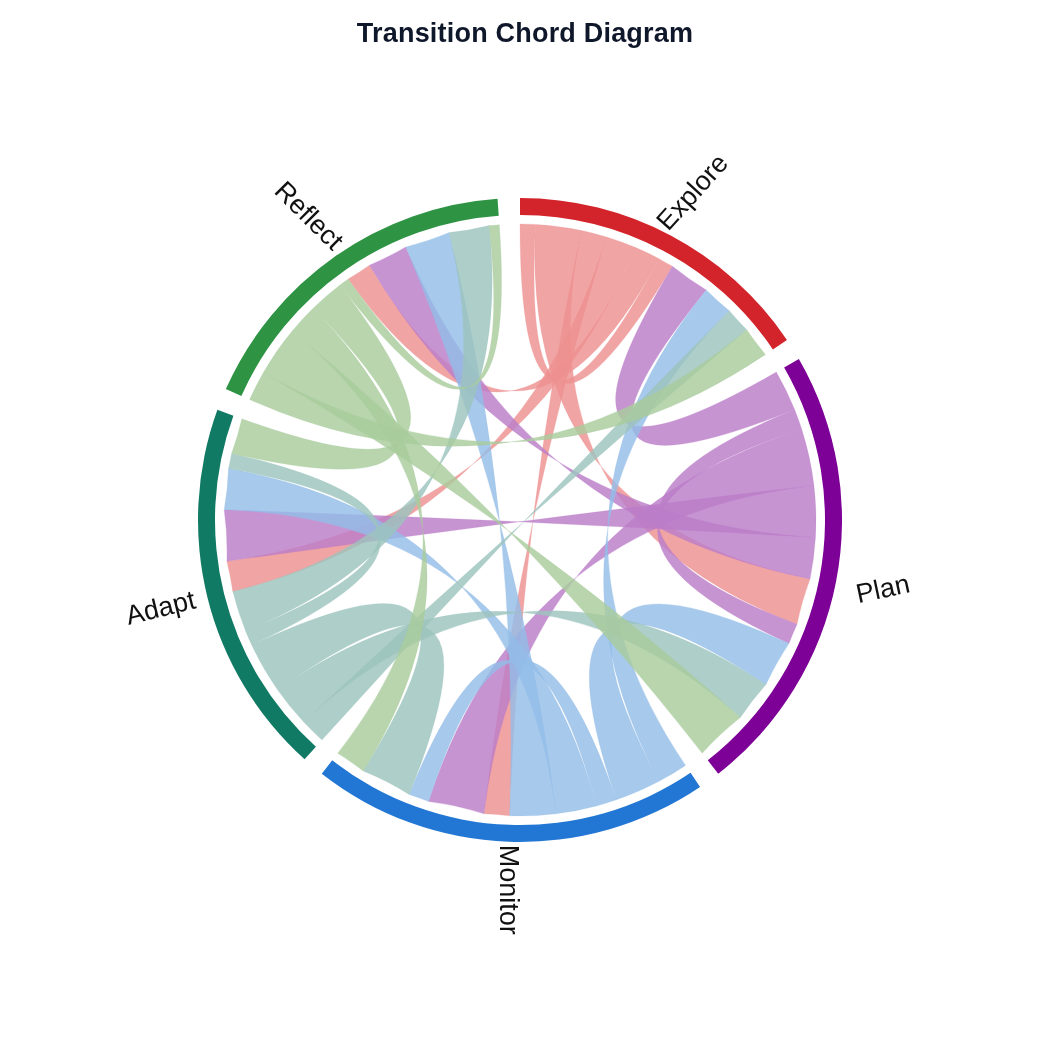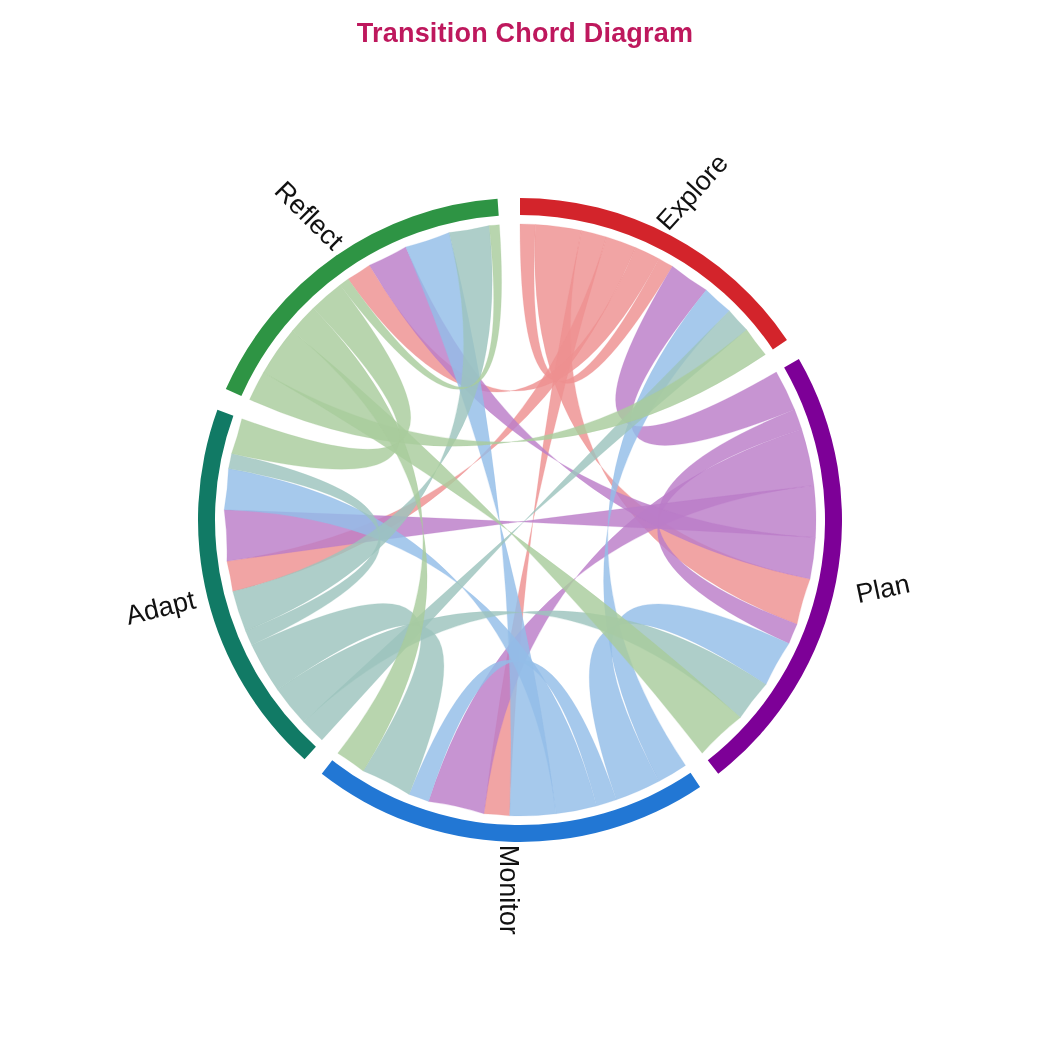--- a/index.html
+++ b/index.html
@@ -21,21 +21,21 @@
   }
   #chart-title {
     position: absolute;
     top: 18px;
     left: 0;
     width: 1050px;
     text-align: center;
     font-family: "Liberation Sans", sans-serif;
     font-size: 27px;
     font-weight: bold;
-    color: #be185d;
+    color: #0f172a;
     letter-spacing: 0.2px;
   }
   svg#chord-svg {
     position: absolute;
     left: 0;
     top: 0;
     width: 1050px;
     height: 1050px;
     display: block;
   }

